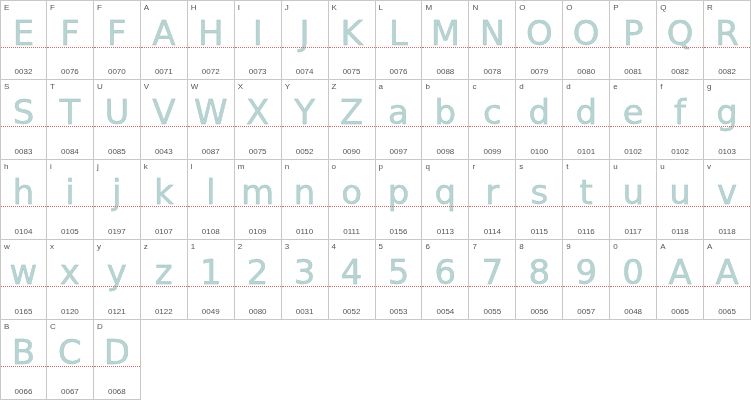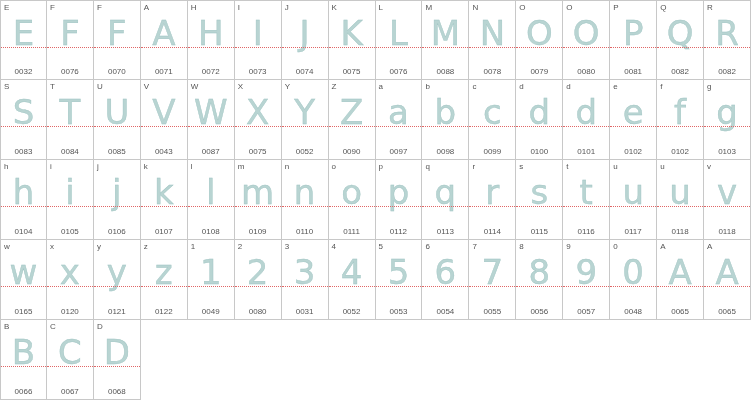--- a/index.html
+++ b/index.html
@@ -295,21 +295,21 @@
       <div class="glyph-cell">
         <div class="cell-char">i</div>
         <div class="cell-glyph">i</div>
         <div class="cell-baseline"></div>
         <div class="cell-code">0105</div>
       </div>
       <div class="glyph-cell">
         <div class="cell-char">j</div>
         <div class="cell-glyph">j</div>
         <div class="cell-baseline"></div>
-        <div class="cell-code">0106</div>
+        <div class="cell-code">0197</div>
       </div>
       <div class="glyph-cell">
         <div class="cell-char">k</div>
         <div class="cell-glyph">k</div>
         <div class="cell-baseline"></div>
         <div class="cell-code">0107</div>
       </div>
       <div class="glyph-cell">
         <div class="cell-char">l</div>
         <div class="cell-glyph">l</div>
@@ -331,21 +331,21 @@
       <div class="glyph-cell">
         <div class="cell-char">o</div>
         <div class="cell-glyph">o</div>
         <div class="cell-baseline"></div>
         <div class="cell-code">0111</div>
       </div>
       <div class="glyph-cell">
         <div class="cell-char">p</div>
         <div class="cell-glyph">p</div>
         <div class="cell-baseline"></div>
-        <div class="cell-code">0112</div>
+        <div class="cell-code">0156</div>
       </div>
       <div class="glyph-cell">
         <div class="cell-char">q</div>
         <div class="cell-glyph">q</div>
         <div class="cell-baseline"></div>
         <div class="cell-code">0113</div>
       </div>
       <div class="glyph-cell">
         <div class="cell-char">r</div>
         <div class="cell-glyph">r</div>

